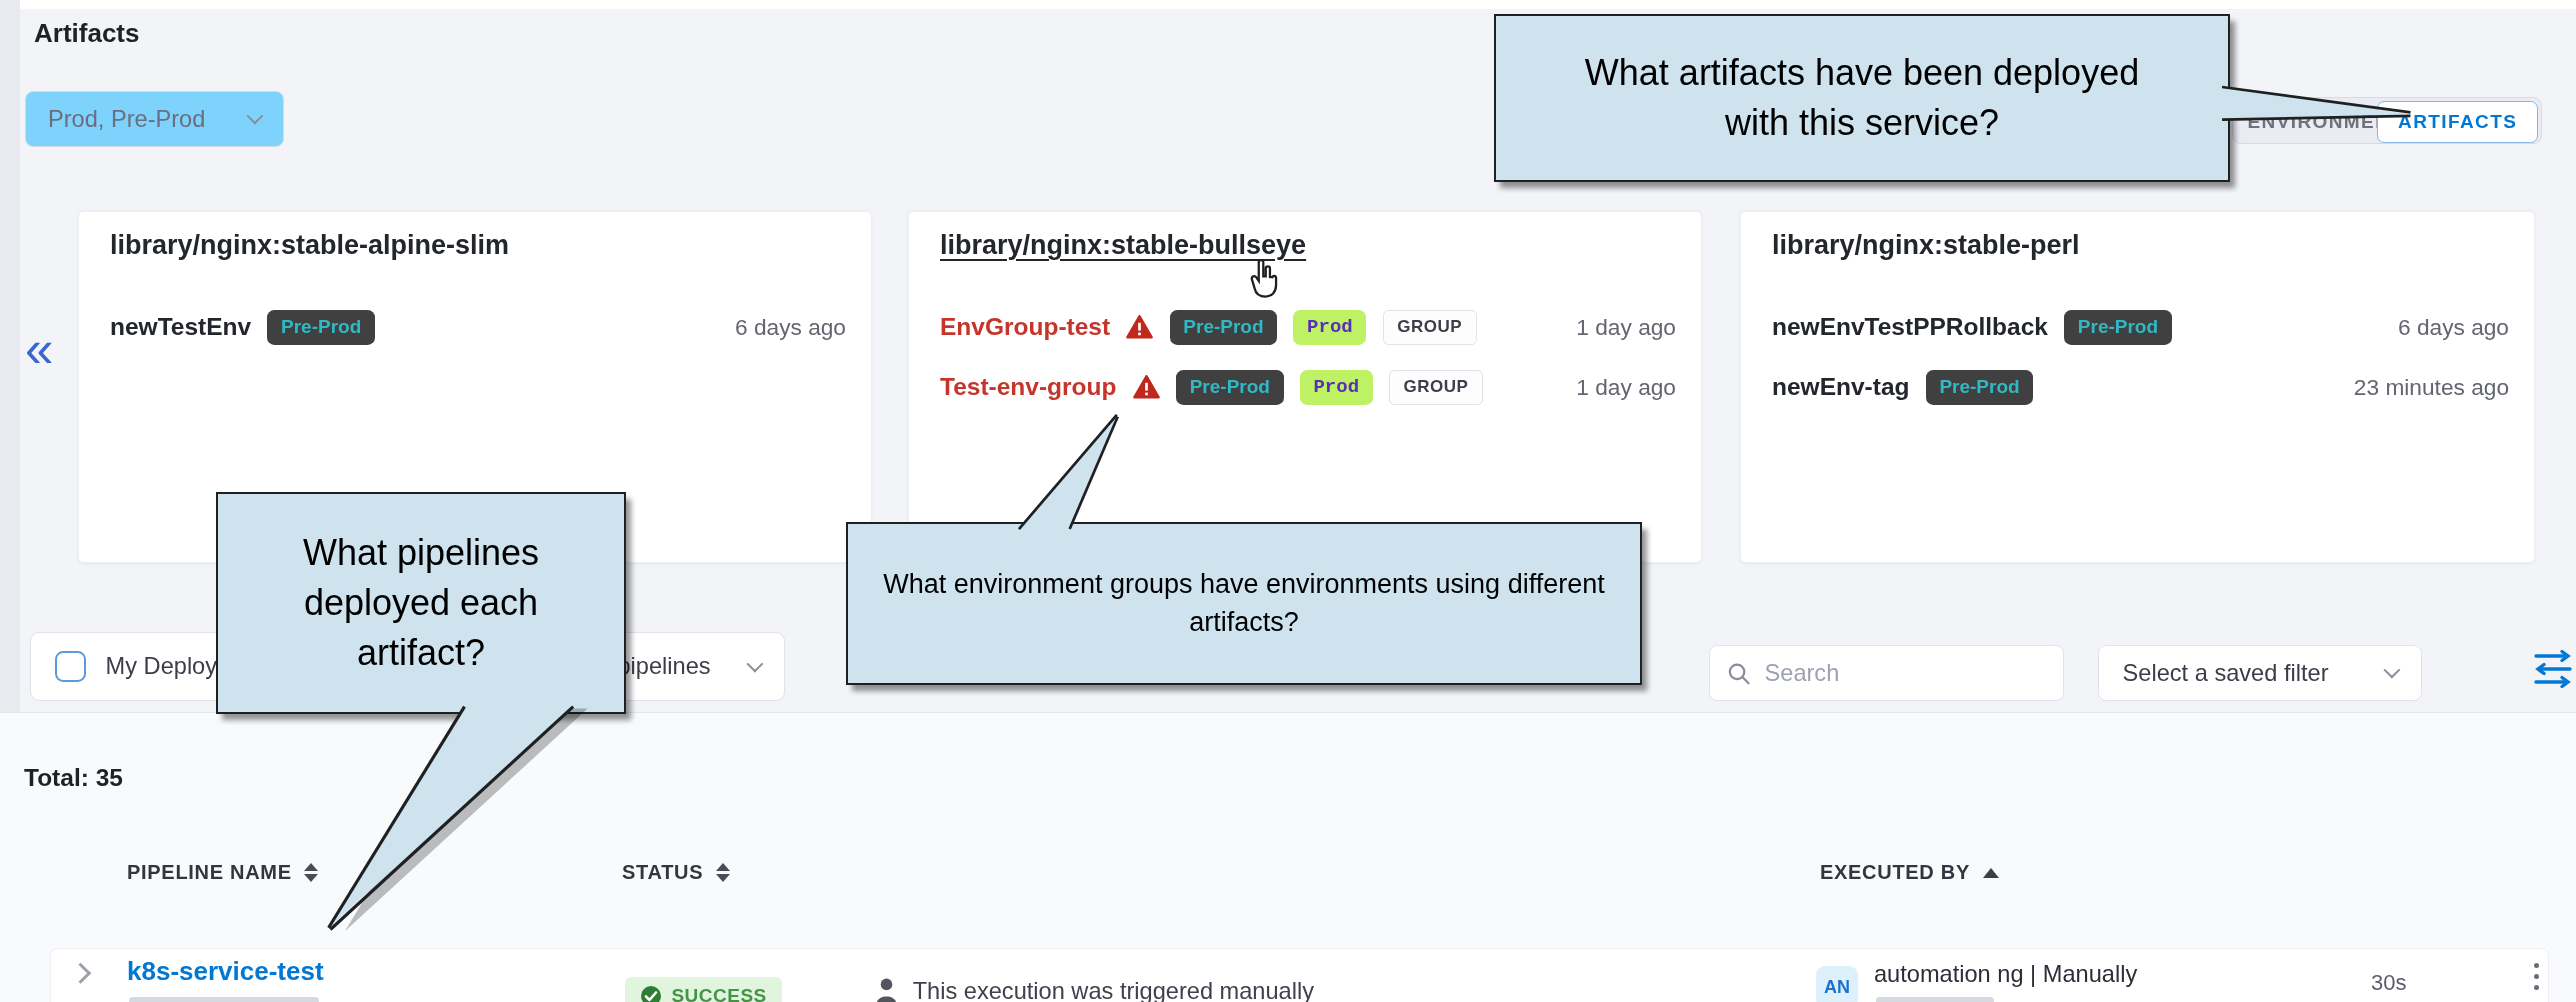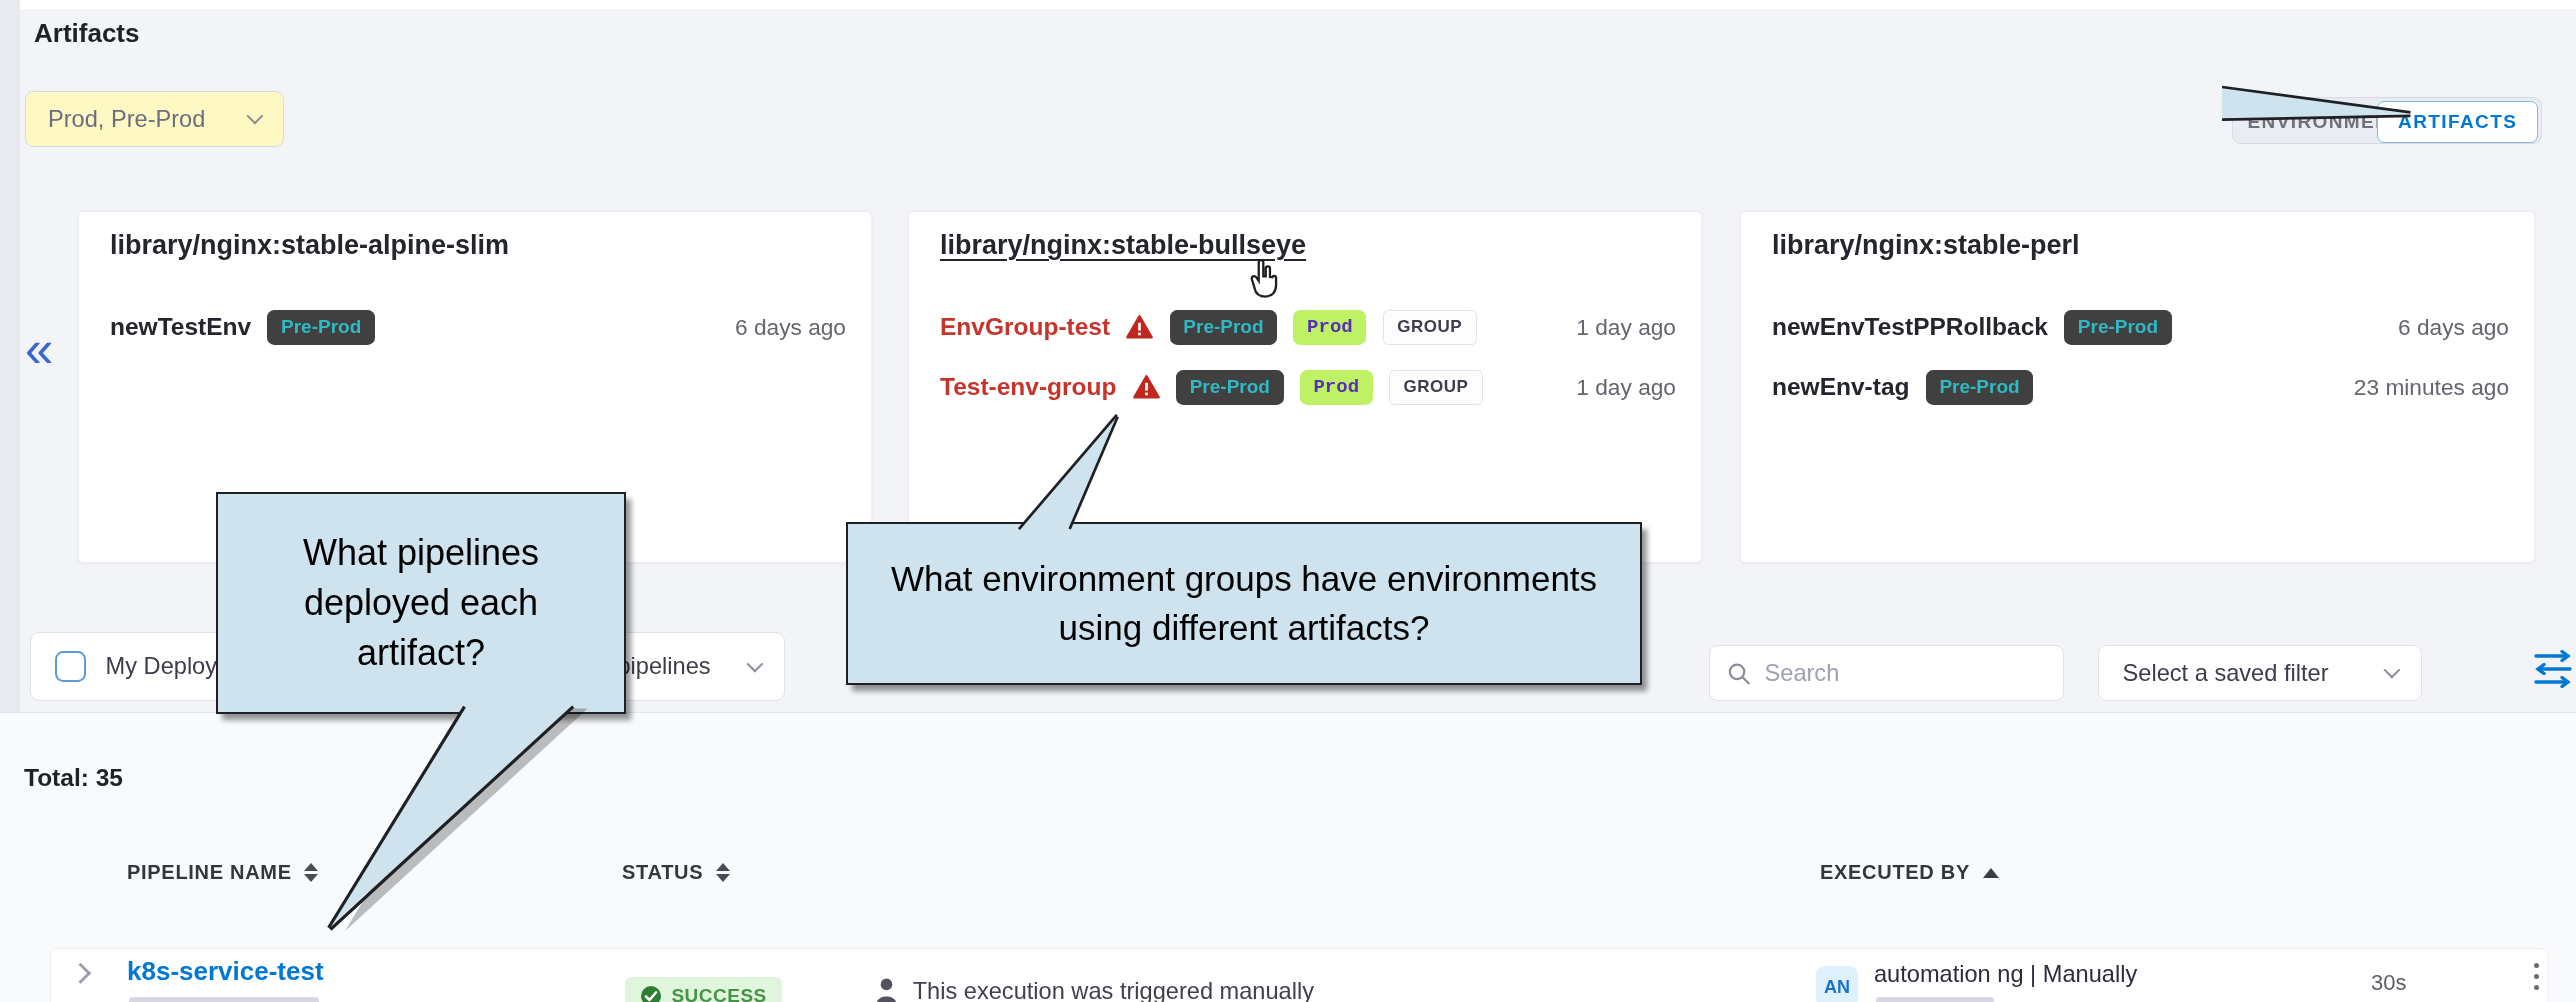--- a/index.html
+++ b/index.html
@@ -8,21 +8,21 @@
   #app { position:relative; width:2576px; height:1002px; background:#f2f4f8; overflow:hidden; }
 
   .abs { position:absolute; }
 
   
   .top-sliver { left:0; top:0; width:2576px; height:9px; background:#ffffff; }
   .left-strip { left:0; top:0; width:20px; height:1002px; background:#e8eaef; }
 
   
   .page-title { left:34px; top:18px; font-size:26px; font-weight:bold; color:#1f2126; }
-  .env-scope { left:25px; top:91px; width:259px; height:56px; background:#fef9c3; border:1.8px solid #d8dae2;
+  .env-scope { left:25px; top:91px; width:259px; height:56px; background:#7dd3fc; border:1.8px solid #d8dae2;
     border-radius:8.2px; display:flex; align-items:center; padding:0 22px; gap:18px; cursor:pointer; }
   .env-scope span.lbl { font-size:23.6px; color:#6b6d80; flex:1; }
 
   .chev { width:11.8px; height:11.8px; border-right:2.7px solid #8a8d99; border-bottom:2.7px solid #8a8d99;
     transform:rotate(45deg); display:inline-block; margin-top:-5.4px; flex:none; }
 
   
   .seg { left:2232px; top:97px; width:310px; height:47px; background:#e9ecf2; border:0.9px solid #d8dbe3;
     border-radius:9px; display:flex; align-items:center; }
   .seg .t-env { position:absolute; left:14.5px; top:12.7px; font-size:19px; font-weight:bold; letter-spacing:1.4px; color:#70727b; }
@@ -54,21 +54,21 @@
 
   
   .warn { width:27px; height:24.5px; flex:none; }
 
   
   .callout { background:#cee3ee; border:2.7px solid #1e2023; box-shadow:6.3px 7.3px 5.4px rgba(0,0,0,0.42);
     display:flex; align-items:center; justify-content:center; text-align:center; z-index:30;
     color:#000; line-height:1.38; }
   .co-art { left:1494px; top:13.6px;  width:736px; height:168px; font-size:36px; padding:0 71px; }
   .co-pip { left:216px;  top:492px; width:410px; height:222px; font-size:36px; padding:0 50px; }
-  .co-env { left:846px;  top:522px; width:796px; height:163px; font-size:35px; padding:0 34px; }
+  .co-env { left:846px;  top:522px; width:796px; height:163px; font-size:27px; padding:0 34px; }
   .tails { left:0; top:0; width:2576px; height:1002px; z-index:40; pointer-events:none; }
 
   
   .fbar { left:30px; top:632px; width:755px; height:69px; background:#ffffff; border:1.4px solid #dfe2e9;
     border-radius:9px; display:flex; align-items:center; padding:0 23.6px; z-index:3; }
   .cbx { width:31px; height:31px; border:2.7px solid #5c9ad3; border-radius:8.2px; background:#fff; cursor:pointer; flex:none; }
   .fbar .mylbl { font-size:23.6px; color:#3b3d48; margin-left:20px; }
   .fbar .pipesel { margin-left:auto; display:flex; align-items:center; gap:38px; cursor:pointer; }
   .fbar .pipesel .lbl { font-size:23.6px; color:#3b3d48; }
   .search { left:1709px; top:645px; width:355px; height:56px; background:#fff; border:1.4px solid #dfe2e9;
@@ -271,20 +271,21 @@
   <div class="abs avatar">AN</div>
   <div class="abs execby">automation ng | Manually</div>
   <div class="abs stub stub2"></div>
   <div class="abs dur">30s</div>
   <div class="abs dots">
       <i></i>
       <i></i>
       <i></i>
     </div>
 
+  <div class="abs callout co-art">What artifacts have been deployed with this service?</div>
   <div class="abs callout co-pip">What pipelines deployed each artifact?</div>
   <div class="abs callout co-env">What environment groups have environments using different artifacts?</div>
 
   <svg class="abs tails" viewBox="0 0 2842 1106" width="2576" height="1002">
 
     <polygon points="2452,96 2660,126 2452,132" fill="#cee3ee"></polygon>
     <line x1="2452" y1="96" x2="2660" y2="124" stroke="#1e2023" stroke-width="3"></line>
     <line x1="2452" y1="132" x2="2660" y2="128" stroke="#1e2023" stroke-width="3"></line>
 
     <polygon points="520,780 640,780 372,1026" fill="rgba(0,0,0,0.25)" transform="translate(8,2)"></polygon>

